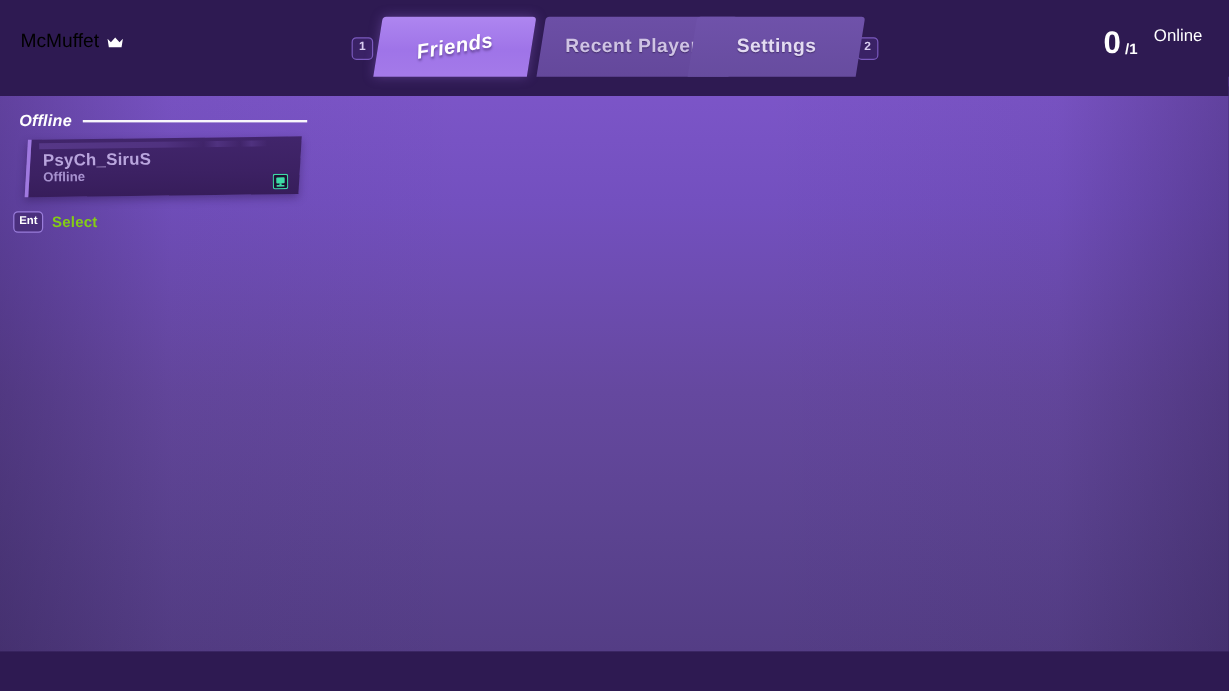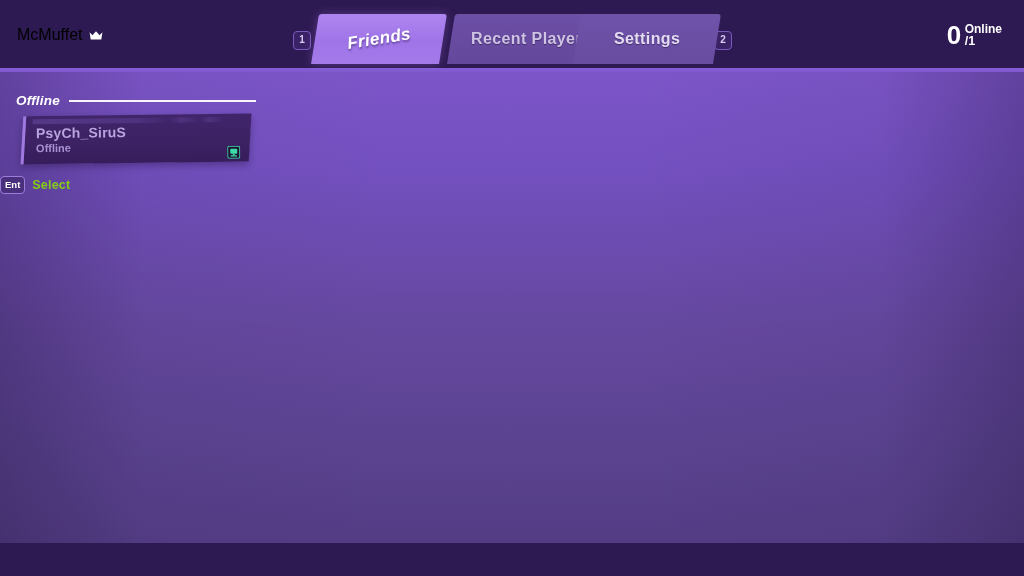--- a/index.html
+++ b/index.html
@@ -20,21 +20,21 @@
                               rgba(35,20,62,0) 62%, rgba(35,20,62,0.05) 86%, rgba(35,20,62,0.30) 100%),
       linear-gradient(180deg, #7d56c9 0%, #7350bf 22%, #65489f 55%, #5b4390 80%, #543d85 100%);
   }
   .bg-topband {
     position:absolute; left:0; top:64px; width:1024px; height:8px;
     background:linear-gradient(180deg,#8b63dc 0%, #8059cf 100%);
   }
 
   
   .header {
-    position:absolute; left:0; top:0; width:1024px; height:68px;
+    position:absolute; left:0; top:0; width:1024px; height:80px;
     background:#2e1a52; z-index:5;
   }
   .user-block {
     position:absolute; left:17px; top:26px;
     display:flex; align-items:center; gap:6px;
   }
   .crown-icon { display:block; width:14px; height:11px; }
 
   
   .hdr-key {
@@ -83,21 +83,21 @@
   
   .online-block {
     position:absolute; right:22px; top:22px;
     display:flex; align-items:flex-start; gap:4px;
   }
   .online-count {
     color:#ffffff; font-size:26px; font-weight:bold; line-height:26px;
     letter-spacing:-.5px;
   }
   .online-text { display:flex; flex-direction:column; padding-top:1px; }
-  .online-label { color:#ffffff; font-size:12px; font-weight:bold; line-height:12px; }
+  .online-label { color:#ffffff; font-size:14px; font-weight:normal; line-height:12px;margin-left:24px; }
   .online-total { color:#ffffff; font-size:12.5px; font-weight:bold; line-height:13px; }
 
   
   .section-head {
     position:absolute; left:16px; top:93px;
     display:flex; align-items:center; width:240px;
   }
   .section-title {
     color:#ffffff; font-size:13.5px; font-weight:bold; font-style:italic;
     letter-spacing:.2px; white-space:nowrap;
@@ -128,21 +128,21 @@
   .card-status {
     position:absolute; left:11px; top:26px;
     color:#a792cf; font-size:11px; font-weight:bold;
   }
   .platform-icon {
     position:absolute; right:10px; bottom:4px; width:13px; height:13px;
   }
 
   
   .hint { position:absolute; display:flex; align-items:center; gap:7px; }
-  .hint-select { left:0; top:176px; }
+  .hint-select { left:11px; top:176px; }
   .hint-back { left:12px; top:549px; }
   .key-cap {
     border:1.6px solid #9a7ddb; border-radius:4px;
     background:#4a2f7d; color:#ffffff;
     font-size:9.5px; font-weight:bold; line-height:13px;
     padding:1px 4px 2px 4px; min-width:22px; text-align:center;
   }
   .hint-back .key-cap { background:#3b2368; border-color:#8f6fd0; }
   .hint-label { color:#84cc16; font-size:12.5px; font-weight:bold; letter-spacing:.2px; }
 

